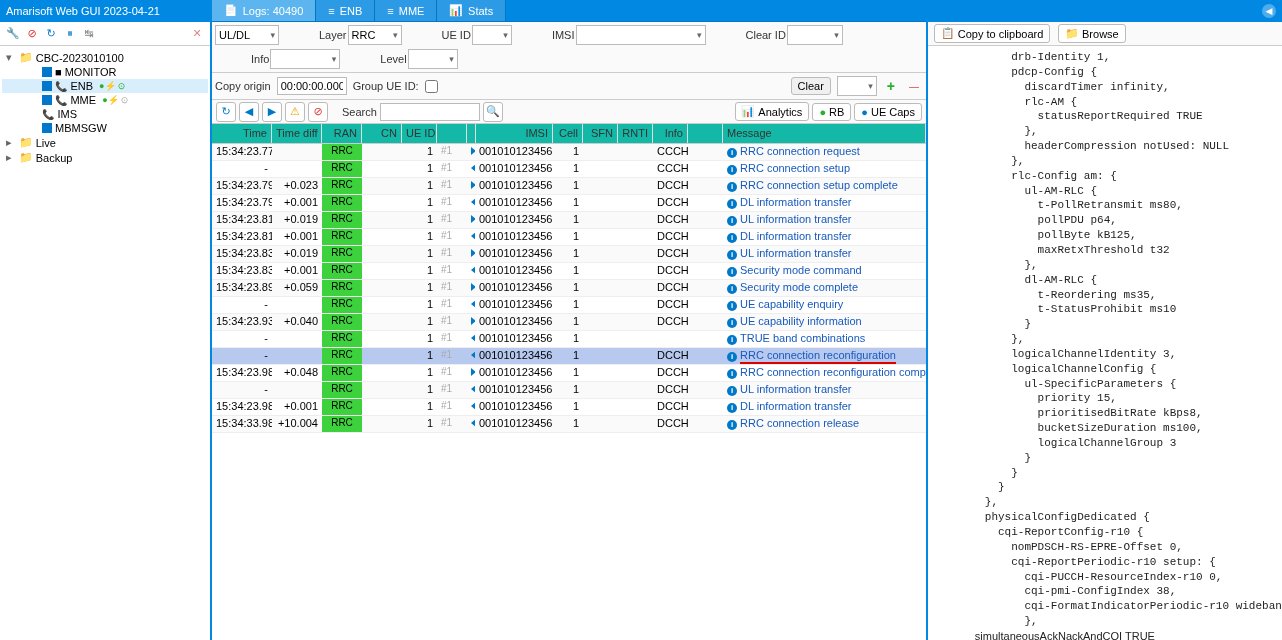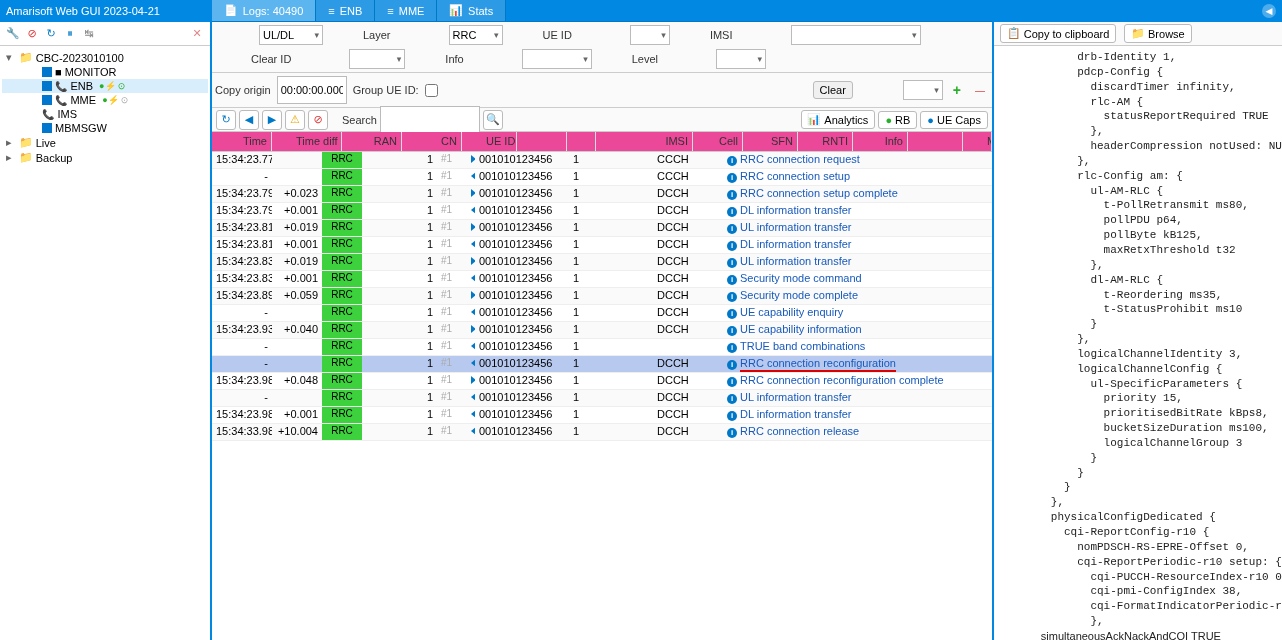--- a/index.html
+++ b/index.html
@@ -26,32 +26,32 @@
 .expand { width: 10px; display: inline-block; color: #666; }
 .folder-icon { color: #888; }
 .cfg-icon { width: 10px; height: 10px; background: #0077cc; display: inline-block; }
 .status-icons { display: inline-flex; gap: 1px; margin-left: 3px; }
 .s-on { color: #29b02a; font-size: 9px; }
 .s-off { color: #aaa; font-size: 9px; }
 .phone-icon { color: #29b02a; font-size: 10px; }
 
 
 .mid-filters { background: #fafafa; display: flex; flex-wrap: wrap; padding: 3px; gap: 4px; border-bottom: 1px solid #ccc; align-items: center; }
-.filter-group { display: flex; align-items: center; gap: 14px; padding-left: 36px; }
+.filter-group { display: flex; align-items: center; gap: 1px; padding-left: 36px; }
 .filter-label { font-size: 11px; color: #333; }
-.filter-input { border: 1px solid #bbb; height: 28px; font-size: 11px; padding: 0 3px; background: #fff; }
-.filter-select { border: 1px solid #bbb; height: 20px; font-size: 11px; padding: 0 14px 0 3px; background: #fff; position: relative; display: inline-flex; align-items: center; min-width: 54px; margin-left: 44px; }
+.filter-input { border: 1px solid #bbb; height: 18px; font-size: 11px; padding: 0 3px; background: #fff; }
+.filter-select { border: 1px solid #bbb; height: 20px; font-size: 11px; padding: 0 14px 0 3px; background: #fff; position: relative; display: inline-flex; align-items: center; min-width: 54px; }
 .filter-select::after { content: "▾"; position: absolute; right: 3px; color: #666; font-size: 9px; }
 .mid-filters2 { background: #fafafa; display: flex; padding: 3px; gap: 6px; border-bottom: 1px solid #ccc; align-items: center; }
 .grid-toolbar { background: #fafafa; height: 24px; display: flex; align-items: center; gap: 3px; padding: 2px 4px; border-bottom: 1px solid #ccc; }
 .pill-btn { border: 1px solid #bbb; border-radius: 3px; padding: 2px 6px; font-size: 11px; cursor: pointer; display: inline-flex; align-items: center; gap: 3px; background: #fff; }
 .nav-btn { width: 20px; height: 20px; border: 1px solid #bbb; border-radius: 3px; background: #fff; display: inline-flex; align-items: center; justify-content: center; color: #0078c8; cursor: pointer; }
 
 .grid-table { flex: 1; overflow: auto; background: #fff; font-size: 11px; position: relative; }
-.ghead { display: grid; grid-template-columns: 60px 50px 40px 40px 35px 30px 8px 78px 30px 35px 35px 35px 35px 1fr; background: #ec4899; border-bottom: 1px solid #ccc; height: 20px; position: sticky; top: 0; gap: 20px; }
+.ghead { display: grid; grid-template-columns: 60px 50px 40px 40px 35px 30px 8px 78px 30px 35px 35px 35px 35px 1fr; background: #14b8a6; border-bottom: 1px solid #ccc; height: 20px; position: sticky; top: 0; }
 .ghead > div { padding: 3px 4px; border-right: 1px solid #ddd; color: #333; white-space: nowrap; overflow: hidden; text-align: right; }
 .ghead > div:last-child { text-align: left; }
 .grow { display: grid; grid-template-columns: 60px 50px 40px 40px 35px 30px 8px 78px 30px 35px 35px 35px 35px 1fr; height: 17px; border-bottom: 1px solid #eee; }
 .grow:nth-child(odd) { background: #fafafa; }
 .grow.selected { background: #b8c9f0; }
 .grow > div { padding: 1px 4px; white-space: nowrap; overflow: hidden; text-align: right; }
 .grow > div:last-child { text-align: left; }
 .ran-cell { background: #3dd13d !important; color: #000; text-align: center !important; font-size: 10px; }
 .dir-cell { width: 8px; }
 .dir-dl { width: 0; height: 0; border-top: 4px solid transparent; border-bottom: 4px solid transparent; border-left: 5px solid #0078c8; display: inline-block; }

